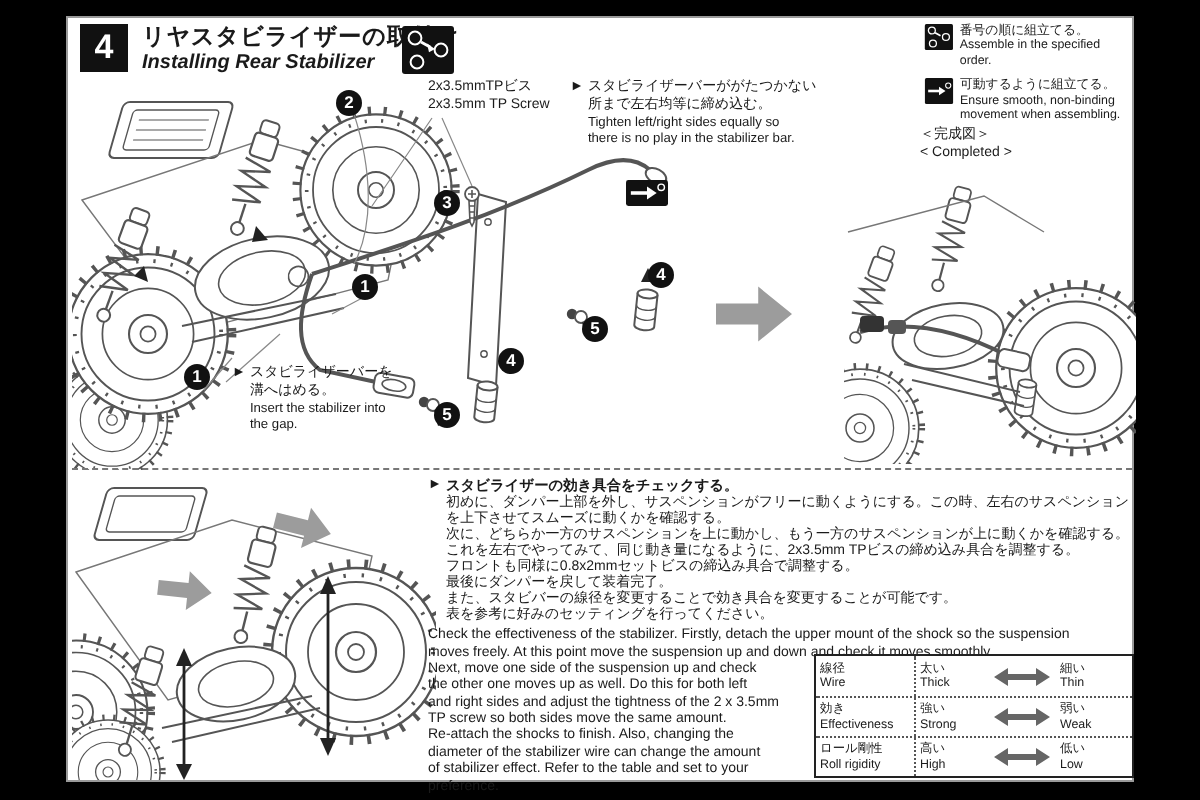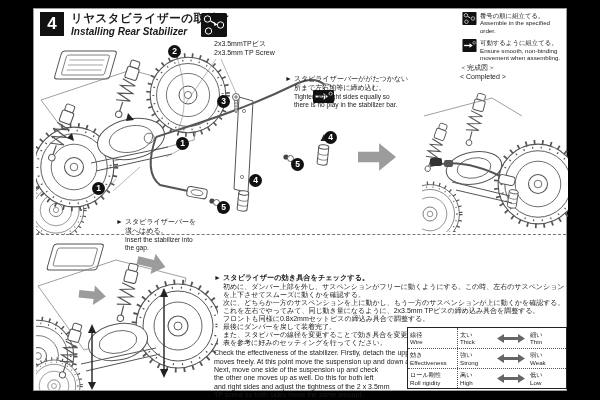--- a/index.html
+++ b/index.html
@@ -23,21 +23,21 @@
   .legend-txt { font-size:6.2px; line-height:7.4px; }
   .legend-jp { font-size:6.4px; }
 
   
   .main-svg { position:absolute; left:2px; top:36px; }
   .completed-svg { position:absolute; left:388px; top:77px; }
   .lower-svg { position:absolute; left:2px; top:229px; }
   .big-arrow { position:absolute; left:324px; top:134px; }
 
   .screw-label { position:absolute; left:180px; top:31px; font-size:7px; line-height:8.6px; }
-  .note-flex { display:flex; gap:2px;margin-top:35px; }
+  .note-flex { display:flex; gap:2px; }
   .bullet { font-size:7px; line-height:8.6px; }
   .tighten-note { position:absolute; left:251px; top:31px; width:140px; }
   .note-jp { font-size:7px; line-height:8.6px; }
   .note-en { font-size:6.6px; line-height:7.8px; margin-top:1px; }
   .insert-note { position:absolute; left:82px; top:174px; width:110px; }
   .completed-caption { position:absolute; left:426px; top:54px; font-size:7px; line-height:9px; }
 
   .callout { position:absolute; width:13px; height:13px; border-radius:50%; background:#111; color:#fff;
              font-size:8.5px; font-weight:bold; text-align:center; line-height:13px; }
   .mini-icon { position:absolute; left:279px; top:81px; }

